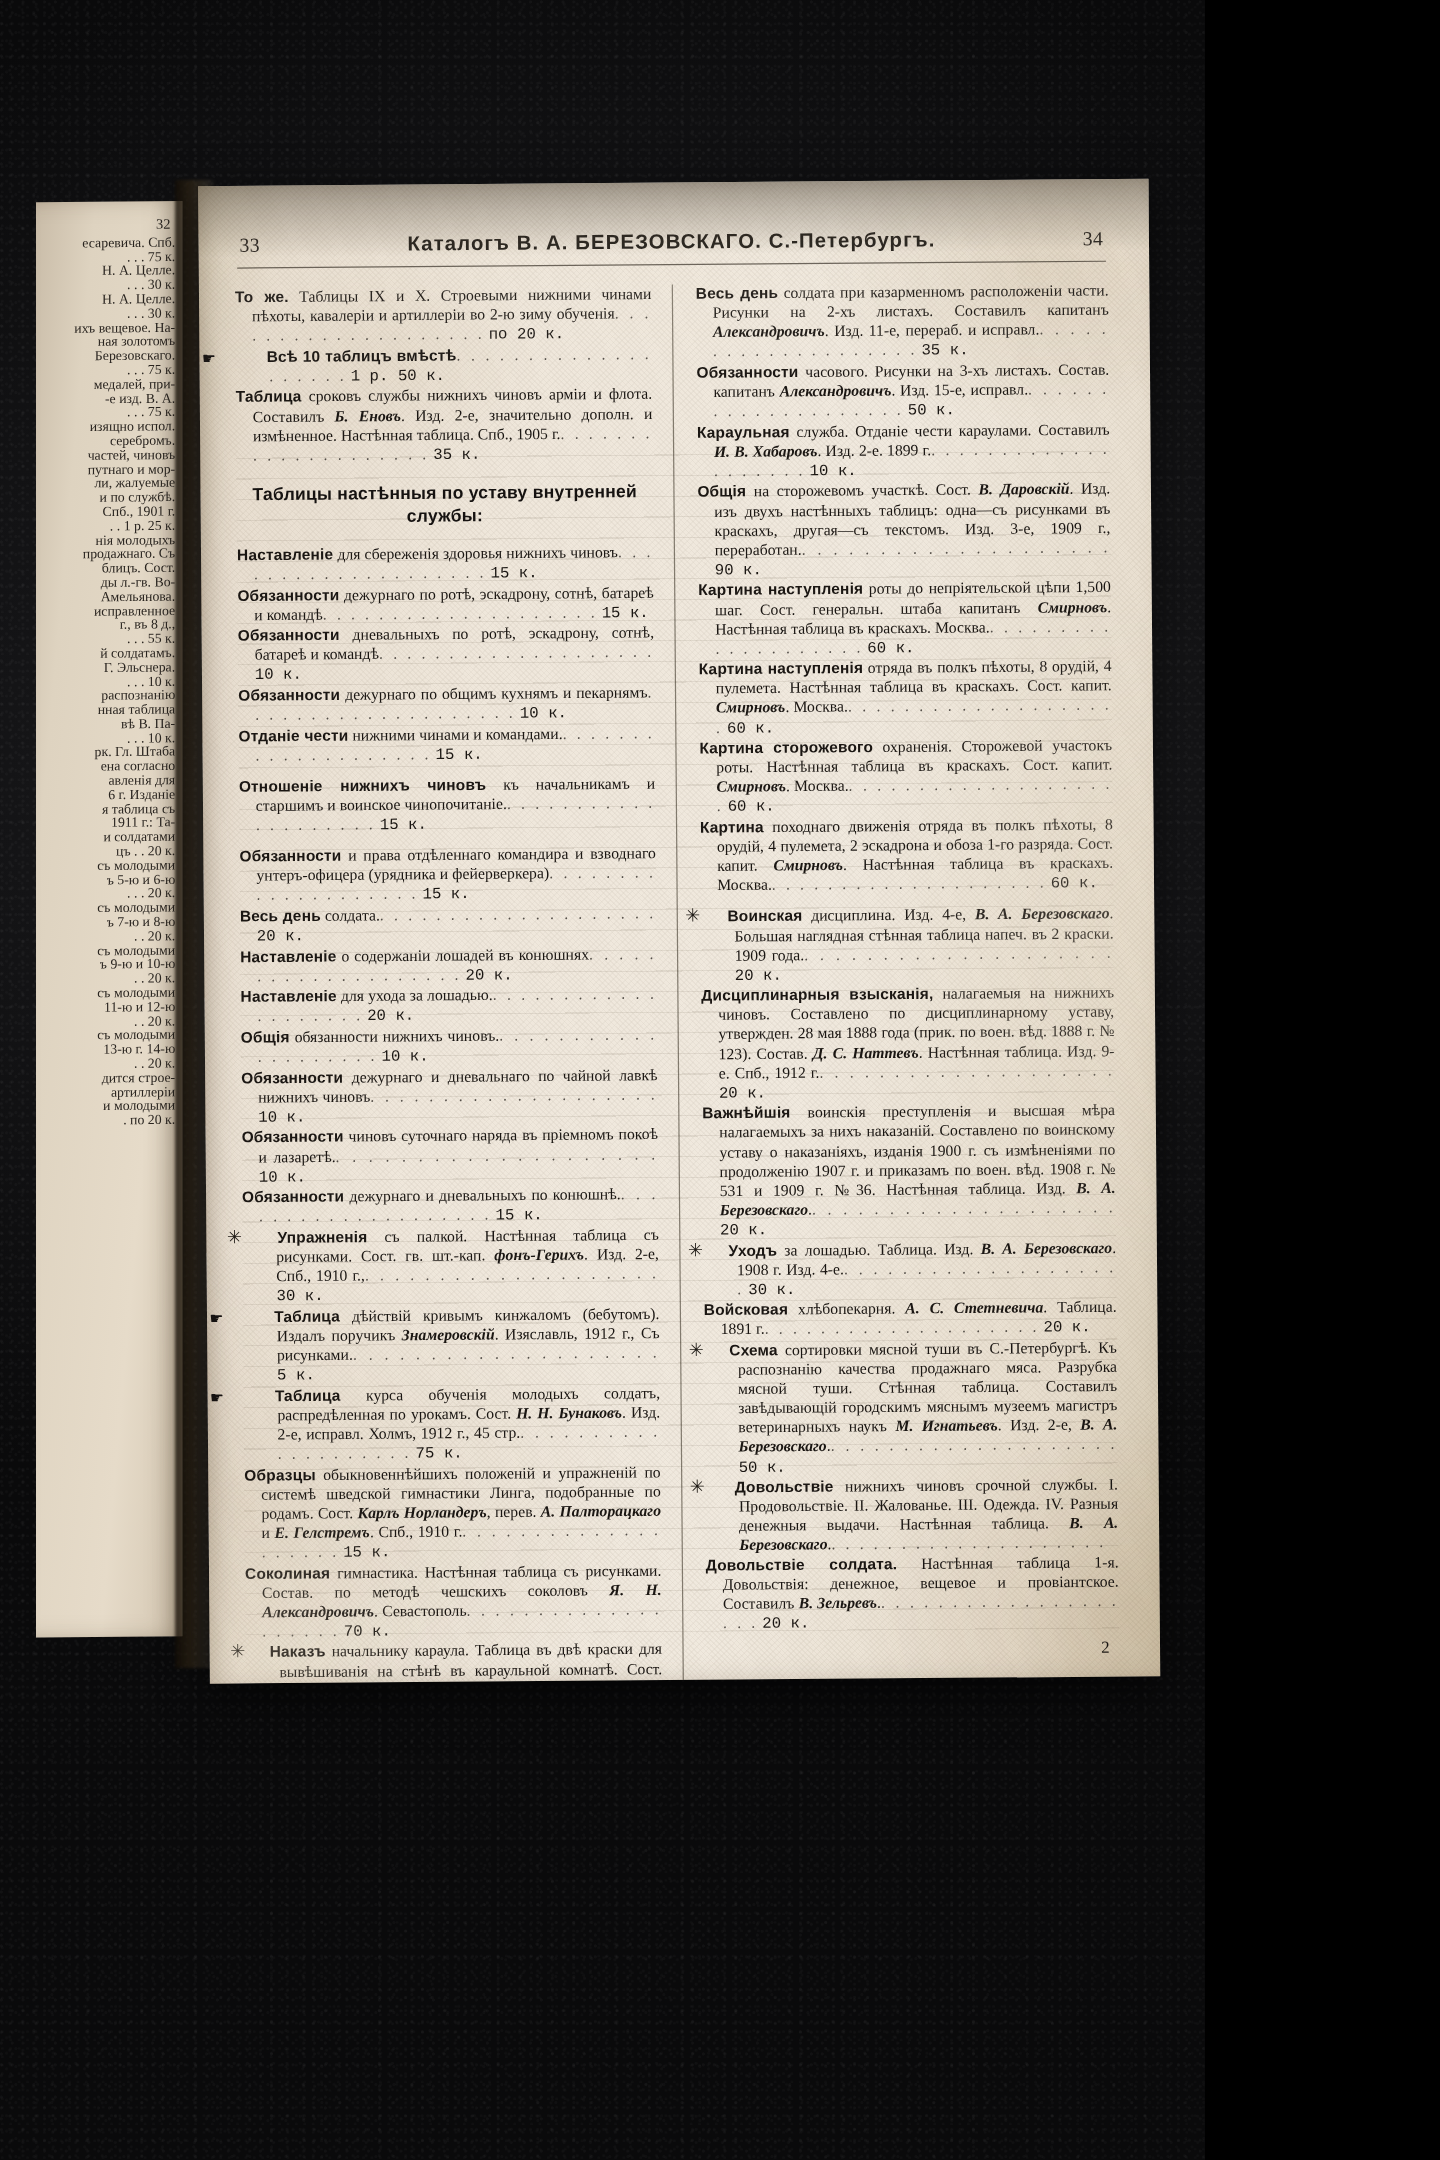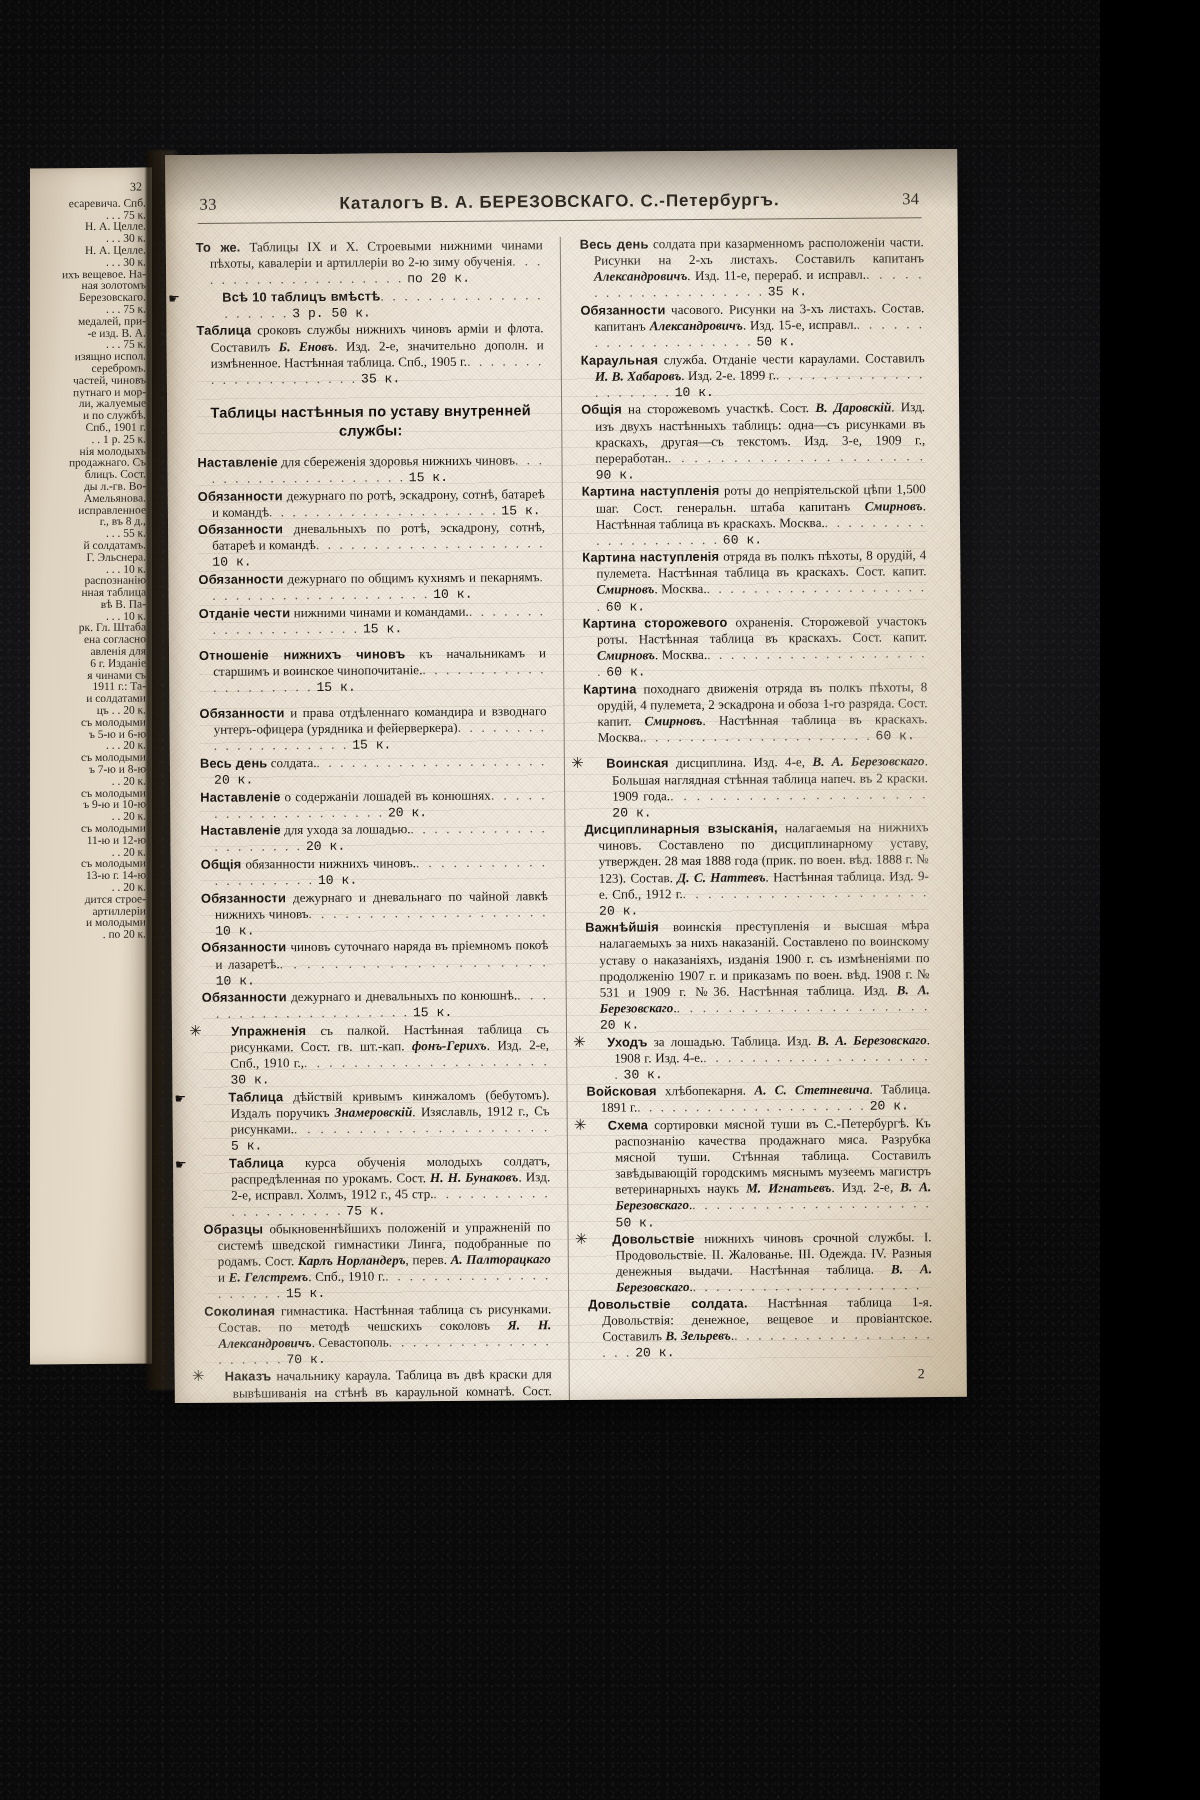--- a/index.html
+++ b/index.html
@@ -1,20 +1,20 @@
 <!DOCTYPE html>
 <html><head>
 <meta charset="utf-8">
 <style>
   html,body{margin:0;padding:0;background:#000;}
   body{width:1200px;height:1800px;overflow:hidden;
        font-family:"Liberation Serif","DejaVu Serif",serif;}
 
   
-  #scene{position:relative;width:1100px;height:1800px;
+  #scene{position:relative;width:1004px;height:1800px;
          background:
            radial-gradient(ellipse 900px 700px at 50% 35%, #2a2a2c 0%, #141416 55%, #0a0a0b 100%),
            #0c0c0d;
          overflow:hidden;}
   
   #scene::before{content:"";position:absolute;inset:0;opacity:.5;
     background-image:
       radial-gradient(circle at 12% 18%, rgba(255,255,255,.07) 0 1px, transparent 1.6px),
       radial-gradient(circle at 42% 62%, rgba(255,255,255,.05) 0 1px, transparent 1.6px),
       radial-gradient(circle at 73% 31%, rgba(255,255,255,.06) 0 1px, transparent 1.6px),
@@ -153,21 +153,21 @@
           <div class="pp-line">Г. Эльснера.</div>
           <div class="pp-line">. . . 10 к.</div>
           <div class="pp-line">распознанію</div>
           <div class="pp-line">нная таблица</div>
           <div class="pp-line">вѣ В. Па-</div>
           <div class="pp-line">. . . 10 к.</div>
           <div class="pp-line">рк. Гл. Штаба</div>
           <div class="pp-line">ена согласно</div>
           <div class="pp-line">авленія для</div>
           <div class="pp-line">6 г. Изданіе</div>
-          <div class="pp-line">я чинами съ</div>
+          <div class="pp-line">я таблица съ</div>
           <div class="pp-line">1911 г.: Та-</div>
           <div class="pp-line">и солдатами</div>
           <div class="pp-line">цъ . . 20 к.</div>
           <div class="pp-line">съ молодыми</div>
           <div class="pp-line">ъ 5-ю и 6-ю</div>
           <div class="pp-line">. . . 20 к.</div>
           <div class="pp-line">съ молодыми</div>
           <div class="pp-line">ъ 7-ю и 8-ю</div>
           <div class="pp-line">. . 20 к.</div>
           <div class="pp-line">съ молодыми</div>
@@ -199,21 +199,21 @@
         <span class="rh-title">Каталогъ В. А. БЕРЕЗОВСКАГО. С.-Петербургъ.</span>
         <span class="folio">34</span>
       </div>
       <div class="rule"></div>
 
       <div class="cols">
 
         <div class="col left">
           <div id="left-top">
               <div class="entry"><span class="lead">То же.</span><span> Таблицы IX и X. Строевыми нижними чинами пѣхоты, кавалеріи и артиллеріи во 2-ю зиму обученія</span><span class="dots">. . . . . . . . . . . . . . . . . . . .</span> <span class="price">по 20 к.</span></div>
-              <div class="entry mark"><span class="hand">☛</span><span class="lead">Всѣ 10 таблицъ вмѣстѣ</span><span class="dots">. . . . . . . . . . . . . . . . . . . .</span> <span class="price">3 р. 50 к.</span></div>
+              <div class="entry mark"><span class="hand">☛</span><span class="lead">Всѣ 10 таблицъ вмѣстѣ</span><span class="dots">. . . . . . . . . . . . . . . . . . . .</span> <span class="price">1 р. 50 к.</span></div>
               <div class="entry"><span class="lead">Таблица</span><span> сроковъ службы нижнихъ чиновъ арміи и флота. Составилъ </span><span class="nm">Б. Еновъ</span><span>. Изд. 2-е, значительно дополн. и измѣненное. Настѣнная таблица. Спб., 1905 г.</span><span class="dots">. . . . . . . . . . . . . . . . . . . .</span> <span class="price">35 к.</span></div>
             </div>
           <div class="sect-head">Таблицы настѣнныя по уставу внутренней службы:</div>
           <div id="left-entries">
               <div class="entry"><span class="lead">Наставленіе</span><span> для сбереженія здоровья нижнихъ чиновъ</span><span class="dots">. . . . . . . . . . . . . . . . . . . .</span> <span class="price">15 к.</span></div>
               <div class="entry"><span class="lead">Обязанности</span><span> дежурнаго по ротѣ, эскадрону, сотнѣ, батареѣ и командѣ</span><span class="dots">. . . . . . . . . . . . . . . . . . . .</span> <span class="price">15 к.</span></div>
               <div class="entry"><span class="lead">Обязанности</span><span> дневальныхъ по ротѣ, эскадрону, сотнѣ, батареѣ и командѣ</span><span class="dots">. . . . . . . . . . . . . . . . . . . .</span> <span class="price">10 к.</span></div>
               <div class="entry"><span class="lead">Обязанности</span><span> дежурнаго по общимъ кухнямъ и пекарнямъ</span><span class="dots">. . . . . . . . . . . . . . . . . . . .</span> <span class="price">10 к.</span></div>
               <div class="entry"><span class="lead">Отданіе чести</span><span> нижними чинами и командами.</span><span class="dots">. . . . . . . . . . . . . . . . . . . .</span> <span class="price">15 к.</span></div>
               <div class="entry" style="margin-top: 9px;"><span class="lead">Отношеніе нижнихъ чиновъ</span><span> къ начальникамъ и старшимъ и воинское чинопочитаніе.</span><span class="dots">. . . . . . . . . . . . . . . . . . . .</span> <span class="price">15 к.</span></div>

